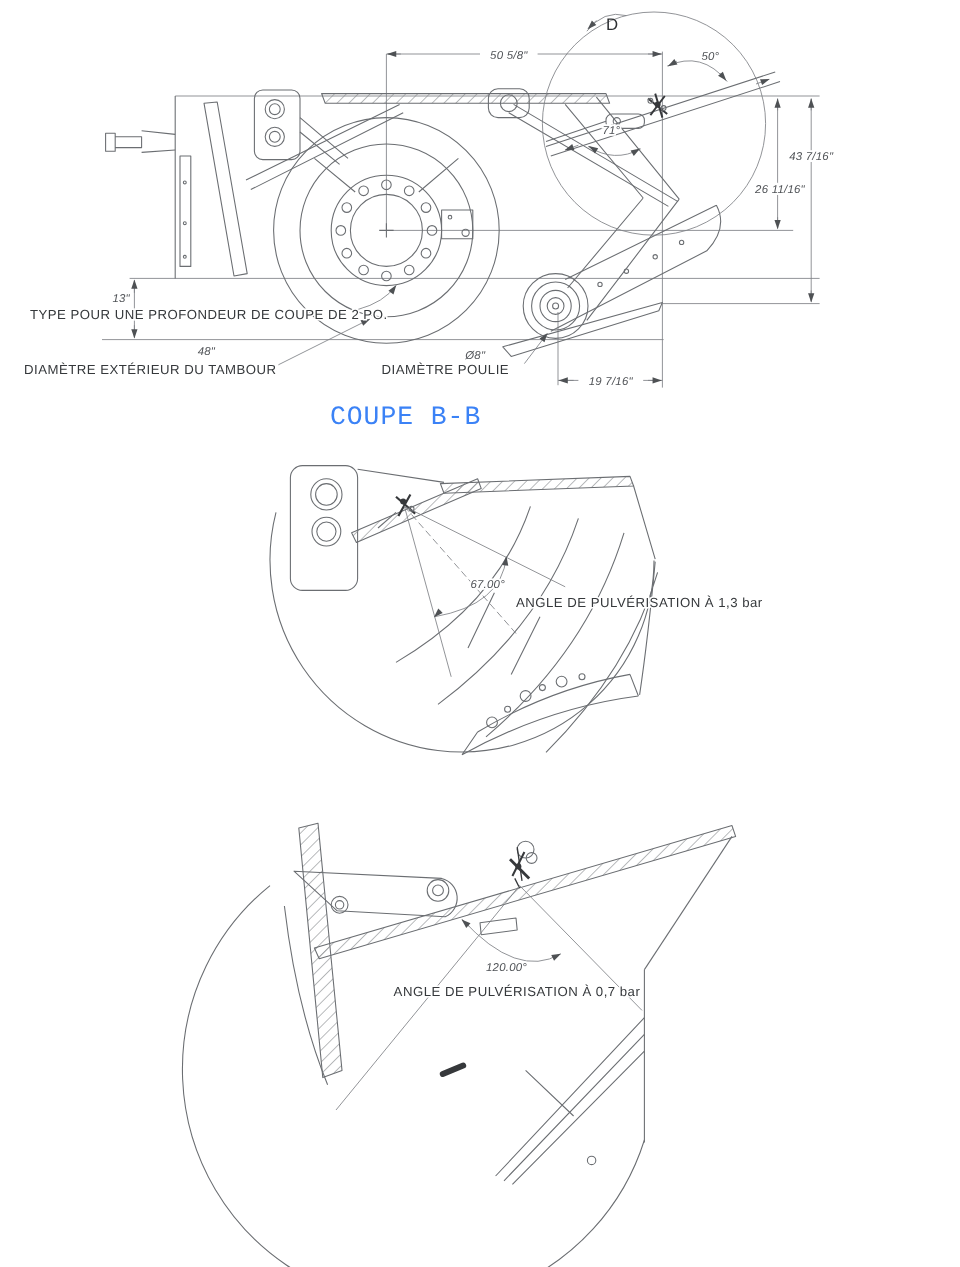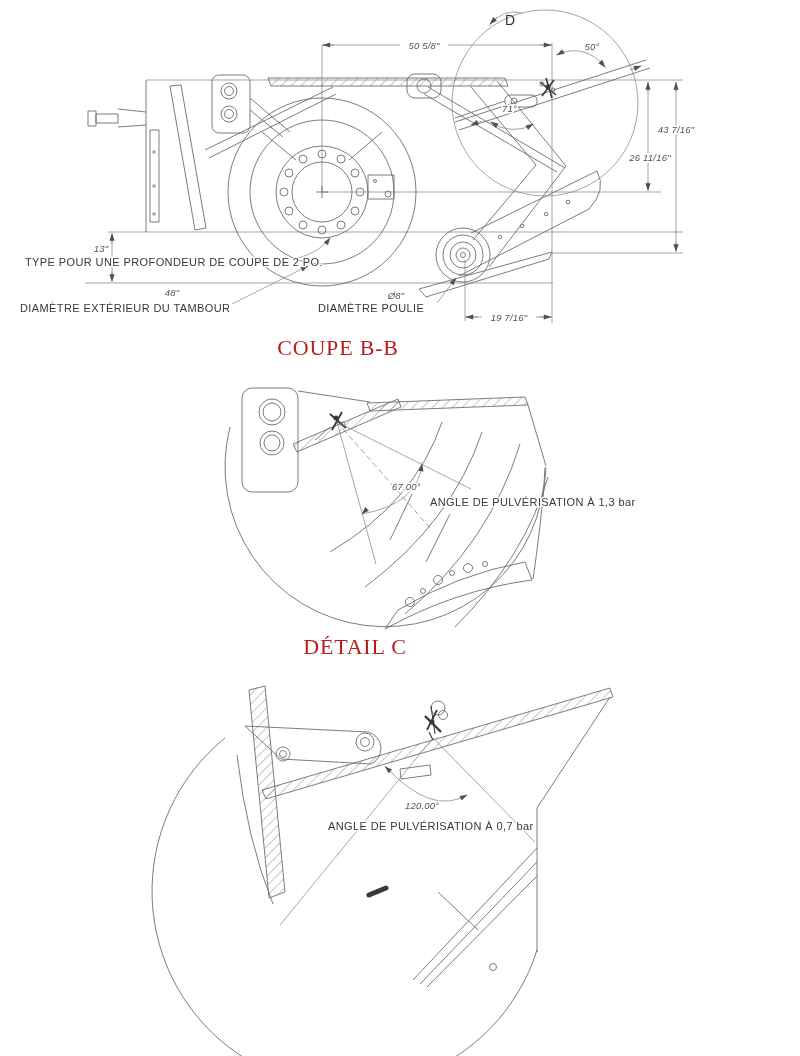--- a/index.html
+++ b/index.html
@@ -9,21 +9,21 @@
   .ln{stroke:#6b6e72;stroke-width:.9;fill:none;stroke-linejoin:round}
   .thin{stroke:#7d8084;stroke-width:.7;fill:none}
   .dk{stroke:#36383b;fill:none}
   .fl{fill:#36383b;stroke:none}
   .dim{font:italic 9.5px "Liberation Sans",sans-serif;fill:#505357;
        stroke:#fff;stroke-width:3px;paint-order:stroke;letter-spacing:.2px}
   .lbl{font:11px "Liberation Sans",sans-serif;fill:#35383b;
        stroke:#fff;stroke-width:2.5px;paint-order:stroke;letter-spacing:.4px}
   .mk{font:14px "Liberation Sans",sans-serif;fill:#2e3033}
   .title{position:absolute;width:200px;text-align:center;font-size:22px;
-         color:#b91c1c;letter-spacing:.8px;font-family:Liberation Serif, serif}
+         color:#3b82f6;letter-spacing:.8px;font-family:Liberation Mono, monospace}
 </style>
 </head>
 <body>
 
 <div class="page">
 
   <svg style="left:0;top:0" width="800" height="332" viewBox="0 0 800 332">
     <defs>
       <marker id="mb" markerUnits="userSpaceOnUse" markerWidth="9" markerHeight="7" viewBox="0 0 9 7" refX="8" refY="3.5" orient="auto">
         <path d="M0.8,0.9 L8.5,3.5 L0.8,6.1 Z" fill="#4e5154"></path>
@@ -229,21 +229,20 @@
       <path class="thin" d="M157,40 L196,182 M157,40 L291,107"></path>
       <path class="thin" stroke-dasharray="6,3" d="M157,40 L251,147"></path>
       <path class="thin" d="M182,132 Q238,122 242,82"></path>
       <line class="thin" x1="187" y1="127" x2="182" y2="132" marker-end="url(#mc)"></line>
       <line class="thin" x1="241" y1="89" x2="242" y2="82" marker-end="url(#mc)"></line>
       <text class="dim" x="212" y="108">67.00°</text>
       <text class="lbl" x="250" y="124">ANGLE DE PULVÉRISATION À 1,3 bar</text>
     </g>
   </svg>
 
-  <div class="title" style="left:255px;top:634px">DÉTAIL C</div>
 
   <svg style="left:185px;top:680px" width="430" height="325" viewBox="0 0 430 325">
     <defs>
       <marker id="md" markerUnits="userSpaceOnUse" markerWidth="9" markerHeight="7" viewBox="0 0 9 7" refX="8" refY="3.5" orient="auto">
         <path d="M0.8,0.9 L8.5,3.5 L0.8,6.1 Z" fill="#4e5154"></path>
       </marker>
       <pattern id="hd" width="7" height="7" patternUnits="userSpaceOnUse" patternTransform="rotate(45)">
         <line x1="0" y1="0" x2="0" y2="7" stroke="#8a8d90" stroke-width="1"></line>
       </pattern>
     </defs>

